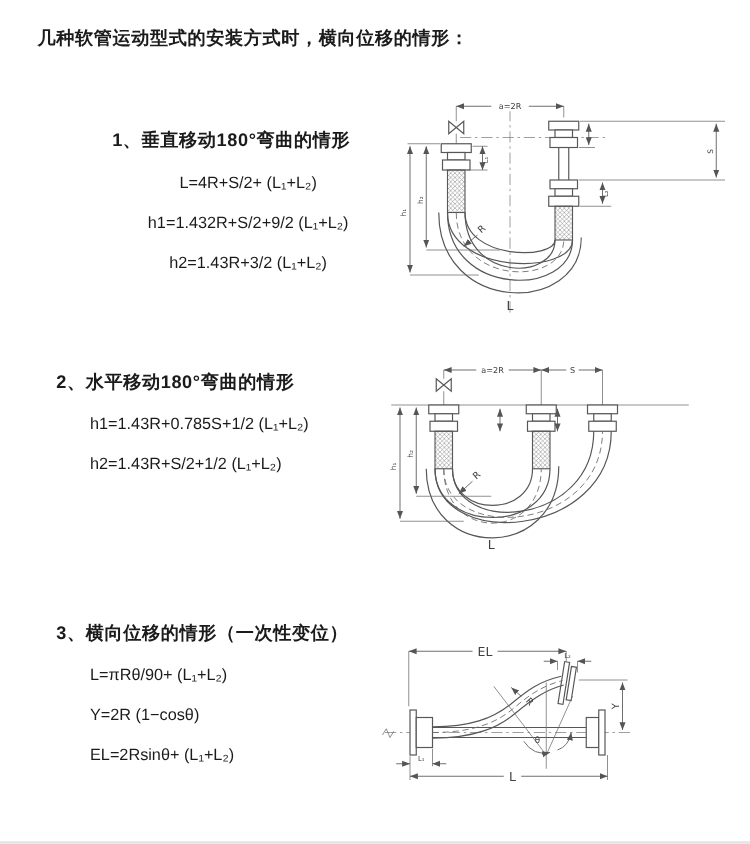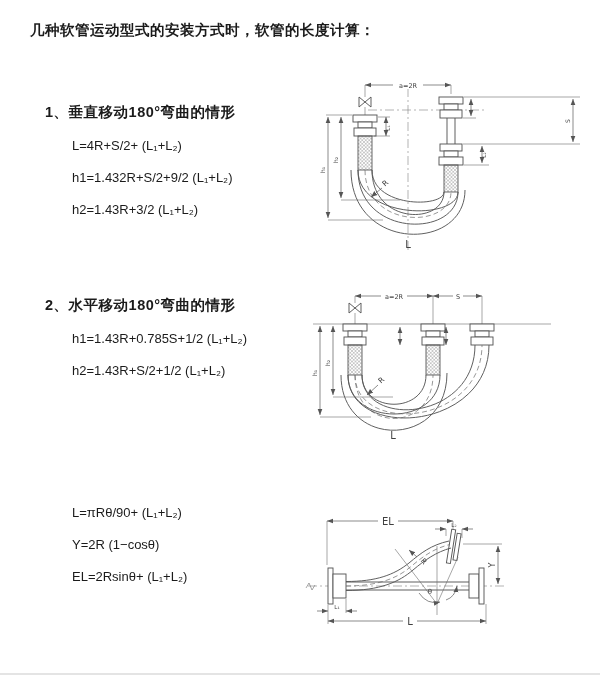--- a/index.html
+++ b/index.html
@@ -24,23 +24,23 @@
   .cl{stroke:#7f7f7f;stroke-width:.6;stroke-dasharray:9 3 2 3;fill:none;}
   .dsh{stroke:#6b6b6b;stroke-width:.7;stroke-dasharray:5 3;fill:none;}
   .fl{fill:#fff;stroke:#575757;stroke-width:.95;}
   .page-bottom-edge{position:absolute;left:0;bottom:0;width:600px;height:2px;background:#e4e4e4;}
 </style>
 </head>
 <body>
 
 <div>
 
-  <h1 class="doc-title">几种软管运动型式的安装方式时，软管的长度计算：</h1>
-
-  <div class="sec-text" style="left:45px;top:103px;">
+  <h1 class="doc-title">几种软管运动型式的安装方式时，横向位移的情形：</h1>
+
+  <div class="sec-text" style="left:45px;top:103px;text-align:center;">
     <h2 class="sec-heading">1、垂直移动180°弯曲的情形</h2>
     <p class="formula">L=4R+S/2+ (L₁+L₂)</p>
     <p class="formula">h1=1.432R+S/2+9/2 (L₁+L₂)</p>
     <p class="formula">h2=1.43R+3/2 (L₁+L₂)</p>
   </div>
 
   <div class="fig" style="left:308px;top:72px;">
     <svg width="282" height="186" viewBox="0 0 282 186">
       <defs>
         <marker id="ar1" markerUnits="userSpaceOnUse" markerWidth="7" markerHeight="7" viewBox="0 0 10 10" refX="9" refY="5" orient="auto-start-reverse">
@@ -200,20 +200,21 @@
       <text x="27" y="82" font-size="6" text-anchor="middle" transform="rotate(-90 27 82)">h₂</text>
       <line class="dim" x1="17" y1="45" x2="17" y2="134" marker-start="url(#ar2)" marker-end="url(#ar2)"></line>
       <line class="thin" x1="17" y1="136" x2="68" y2="136"></line>
       <text x="14" y="92" font-size="6" text-anchor="middle" transform="rotate(-90 14 92)">h₁</text>
 
       <text x="90" y="158" font-size="10" text-anchor="middle">L</text>
     </svg>
   </div>
 
   <div class="sec-text" style="left:45px;top:497px;">
+    <h2 class="sec-heading">3、横向位移的情形（一次性变位）</h2>
     <p class="formula">L=πRθ/90+ (L₁+L₂)</p>
     <p class="formula">Y=2R (1−cosθ)</p>
     <p class="formula">EL=2Rsinθ+ (L₁+L₂)</p>
   </div>
 
   <div class="fig" style="left:300px;top:501px;">
     <svg width="215" height="152" viewBox="0 0 215 152">
       <defs>
         <marker id="ar3" markerUnits="userSpaceOnUse" markerWidth="7" markerHeight="7" viewBox="0 0 10 10" refX="9" refY="5" orient="auto-start-reverse">
           <path d="M0,1.5 L9,5 L0,8.5 z" fill="#555"></path>

